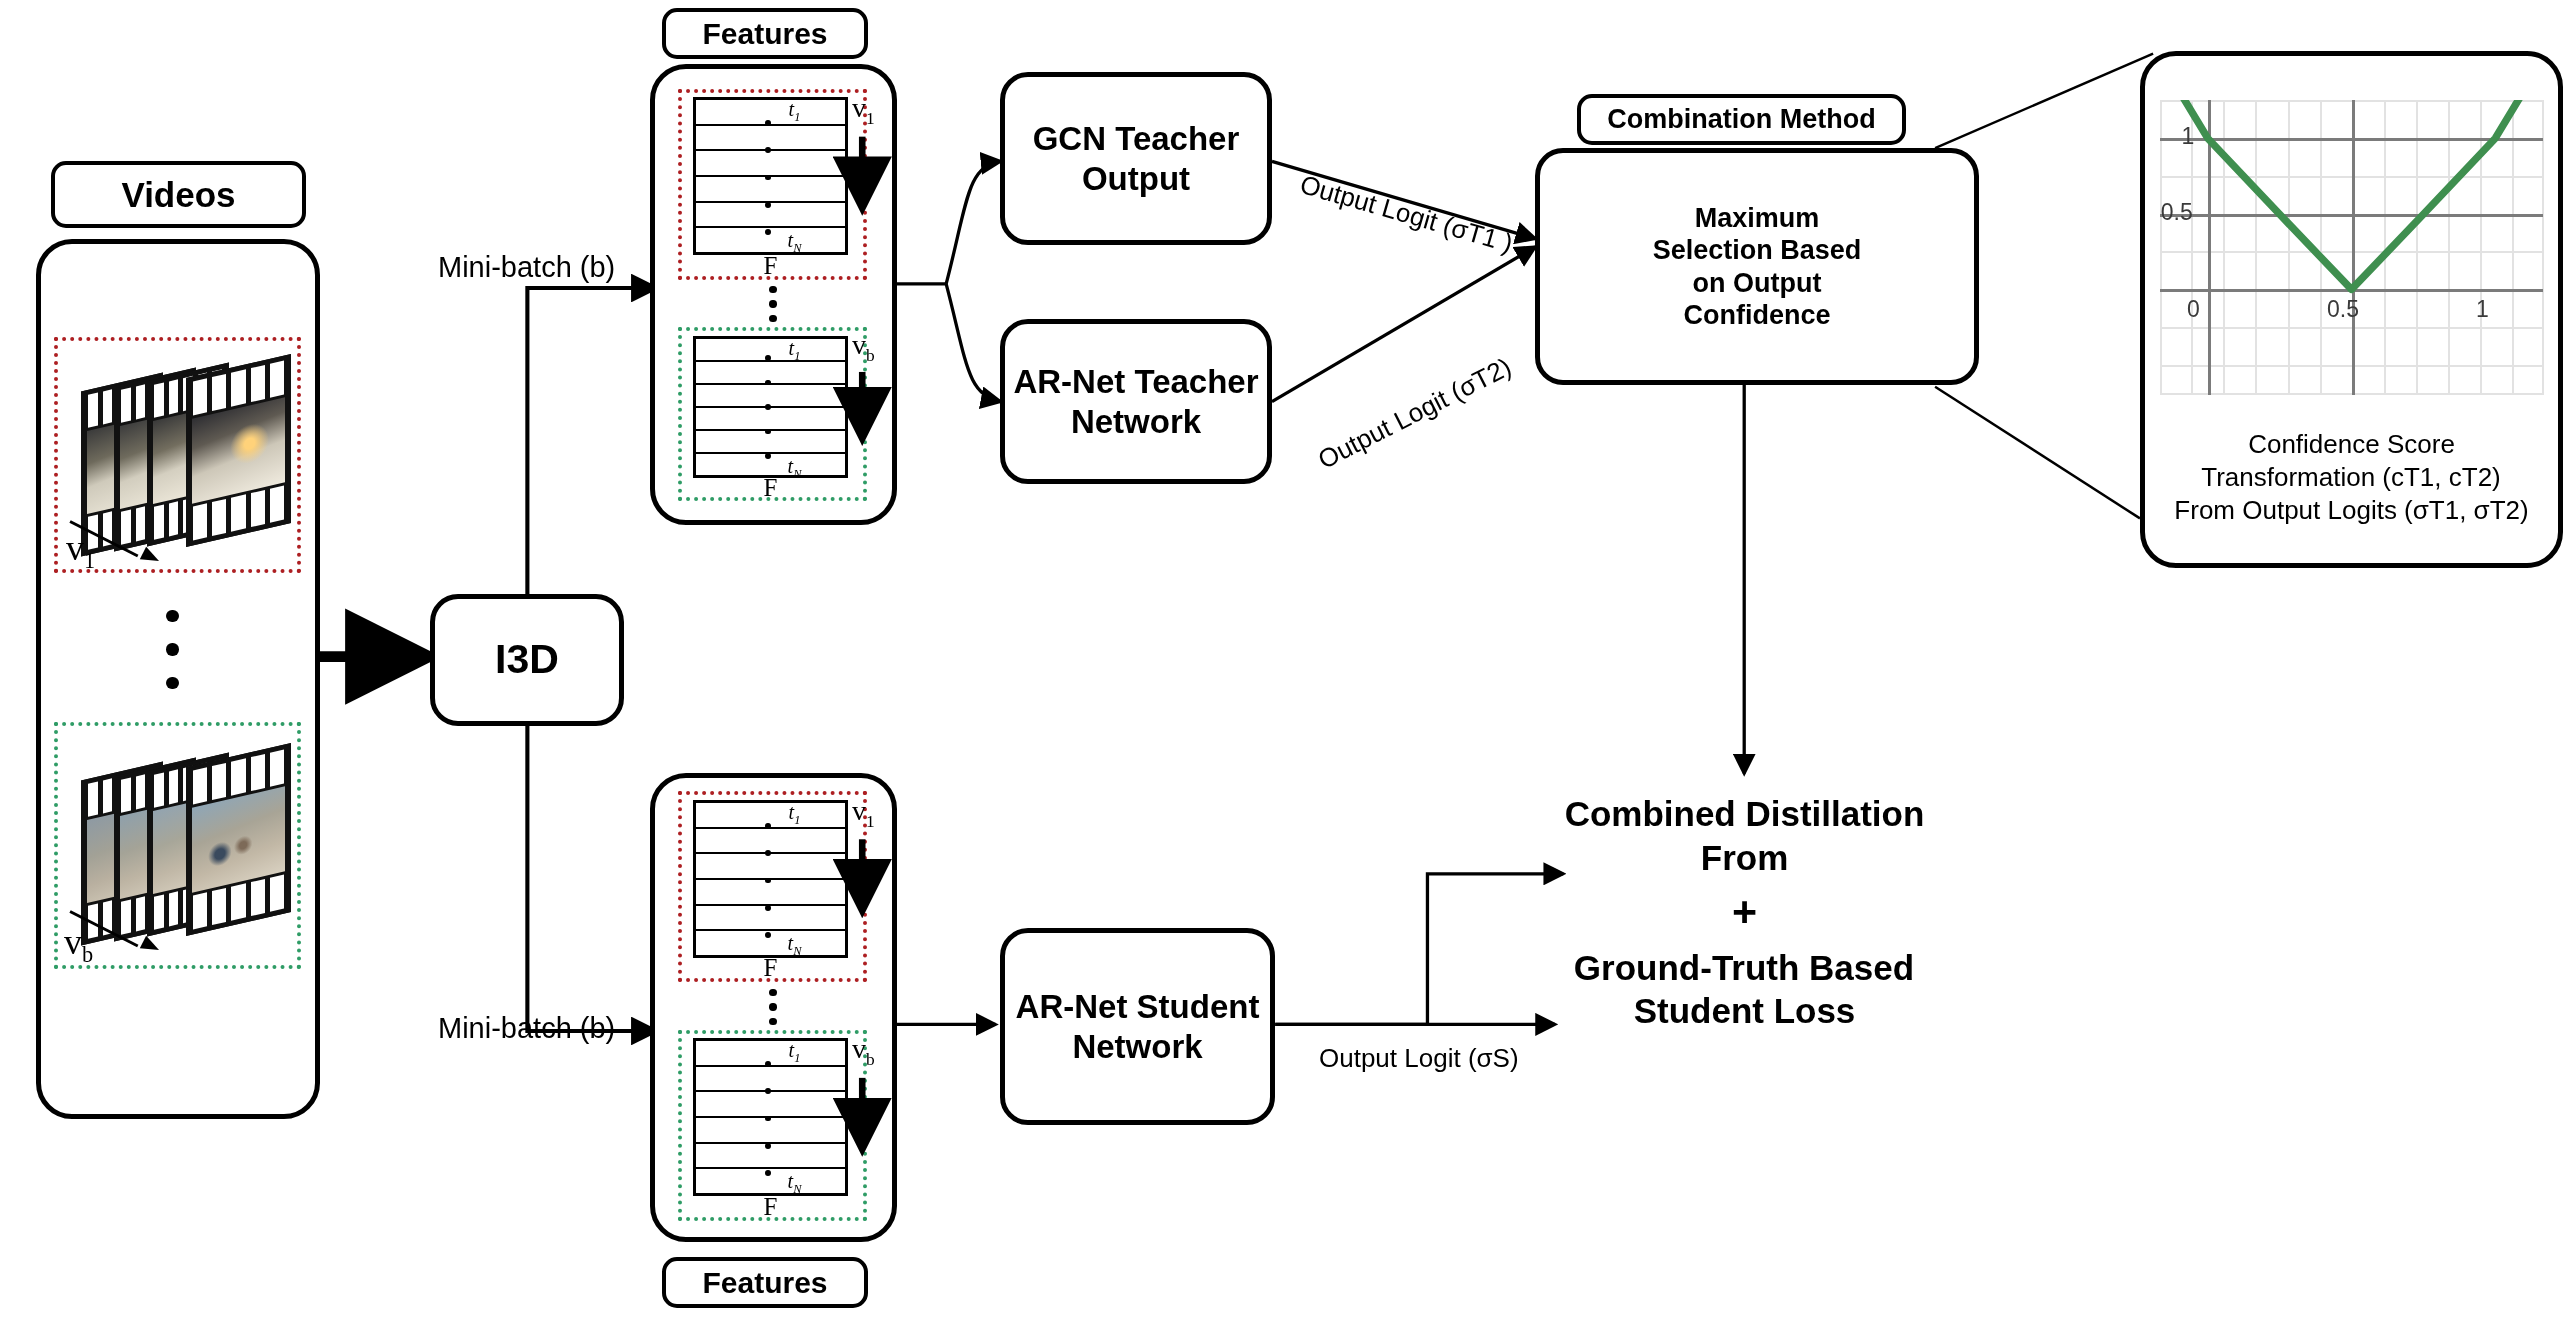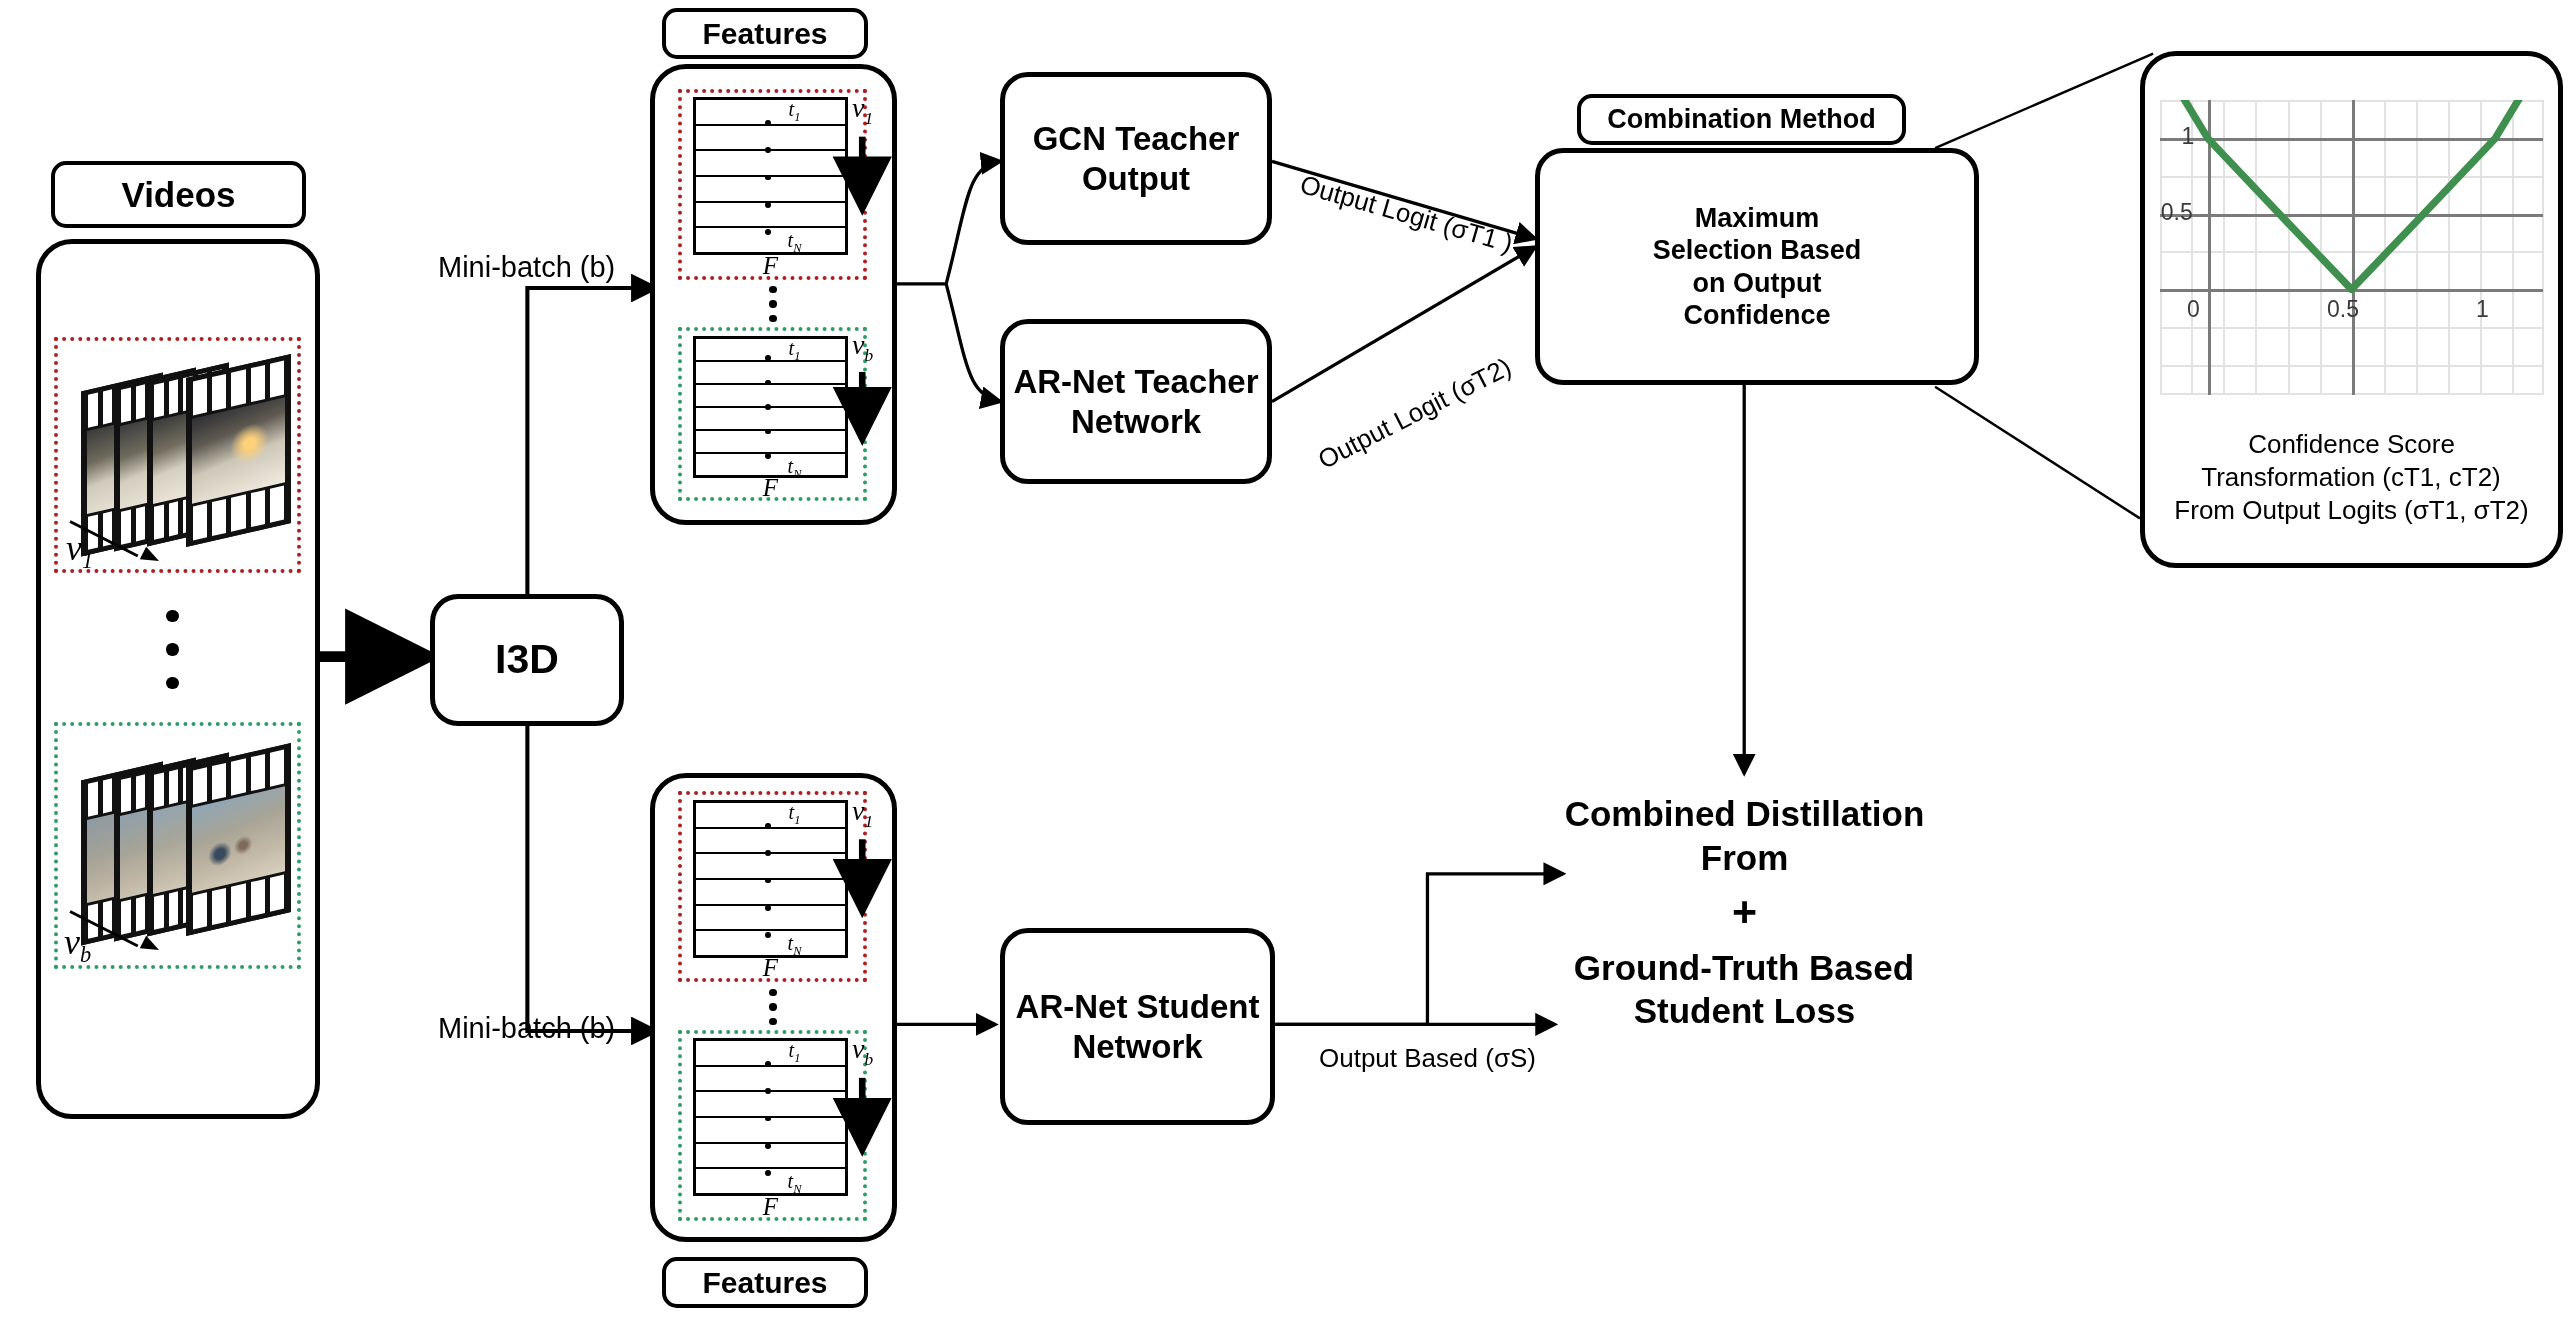--- a/index.html
+++ b/index.html
@@ -17,21 +17,21 @@
 
   .ftable{position:absolute;border:3.3px solid #000;background:#fff;box-sizing:border-box;display:flex;flex-direction:column;}
   .ftable .frow{flex:1 1 0;border-bottom:2.5px solid #000;position:relative;}
   .ftable .frow:last-child{border-bottom:none;}
   .rowlab{position:absolute;left:0;right:0;text-align:center;font-family:"Liberation Serif",serif;font-style:italic;color:#000;padding-left:48px;}
 
   .vdots{position:absolute;display:flex;flex-direction:column;align-items:center;justify-content:space-between;}
   .vdots i{display:block;background:#000;border-radius:50%;}
 
   .txt{position:absolute;color:#000;}
-  .ital{font-family:"Liberation Serif",serif;font-style:italic;}
+  .ital{font-family:"Liberation Serif",serif;}
   .center{text-align:center;}
 
   svg.layer{position:absolute;left:0;top:0;width:2576px;height:1319px;pointer-events:none;}
 
   
   .film{position:absolute;}
   .filmframe{position:absolute;background:#111;border:2.5px solid #111;box-sizing:border-box;
     display:grid;grid-template-rows:1fr 2.1fr 1fr;}
   .perf{display:grid;grid-template-columns:repeat(5,1fr);gap:5px;padding:3.3px 5px;}
   .perf span{background:#fff;display:block;}
@@ -453,21 +453,21 @@
   <div class="txt ital center" style="left:693px;top:1193px;width:155px;font-size:25px;">F</div>
   <div class="txt ital" style="left:852px;top:1033px;font-size:28px;">v<sub style="font-size:0.62em">b</sub></div>
   <svg class="layer" viewBox="0 0 3131 1603" width="2576" height="1319">
     <path d="M1048,1310 L1048,1394" stroke="#000" stroke-width="8" fill="none" marker-end="url(#ah)"></path>
   </svg>
 
   <div class="netbox" style="left:1000px;top:928px;width:275px;height:197px;font-size:33px;">
     <span style="white-space:pre-line;">AR-Net Student
 Network</span>
   </div>
-  <div class="txt" style="left:1319px;top:1043px;font-size:26px;">Output Based (σS)</div>
+  <div class="txt" style="left:1319px;top:1043px;font-size:26px;">Output Logit (σS)</div>
 
   <div class="txt center" style="left:1539px;top:794px;width:411px;font-size:35px;font-weight:bold;">Combined Distillation</div>
   <div class="txt center" style="left:1539px;top:838px;width:411px;font-size:35px;font-weight:bold;">From</div>
   <div class="txt center" style="left:1539px;top:887px;width:411px;font-size:43px;font-weight:bold;">+</div>
   <div class="txt center" style="left:1526px;top:948px;width:436px;font-size:35px;font-weight:bold;">Ground-Truth Based</div>
   <div class="txt center" style="left:1539px;top:991px;width:411px;font-size:35px;font-weight:bold;">Student Loss</div>
 
 </div>
 
 

